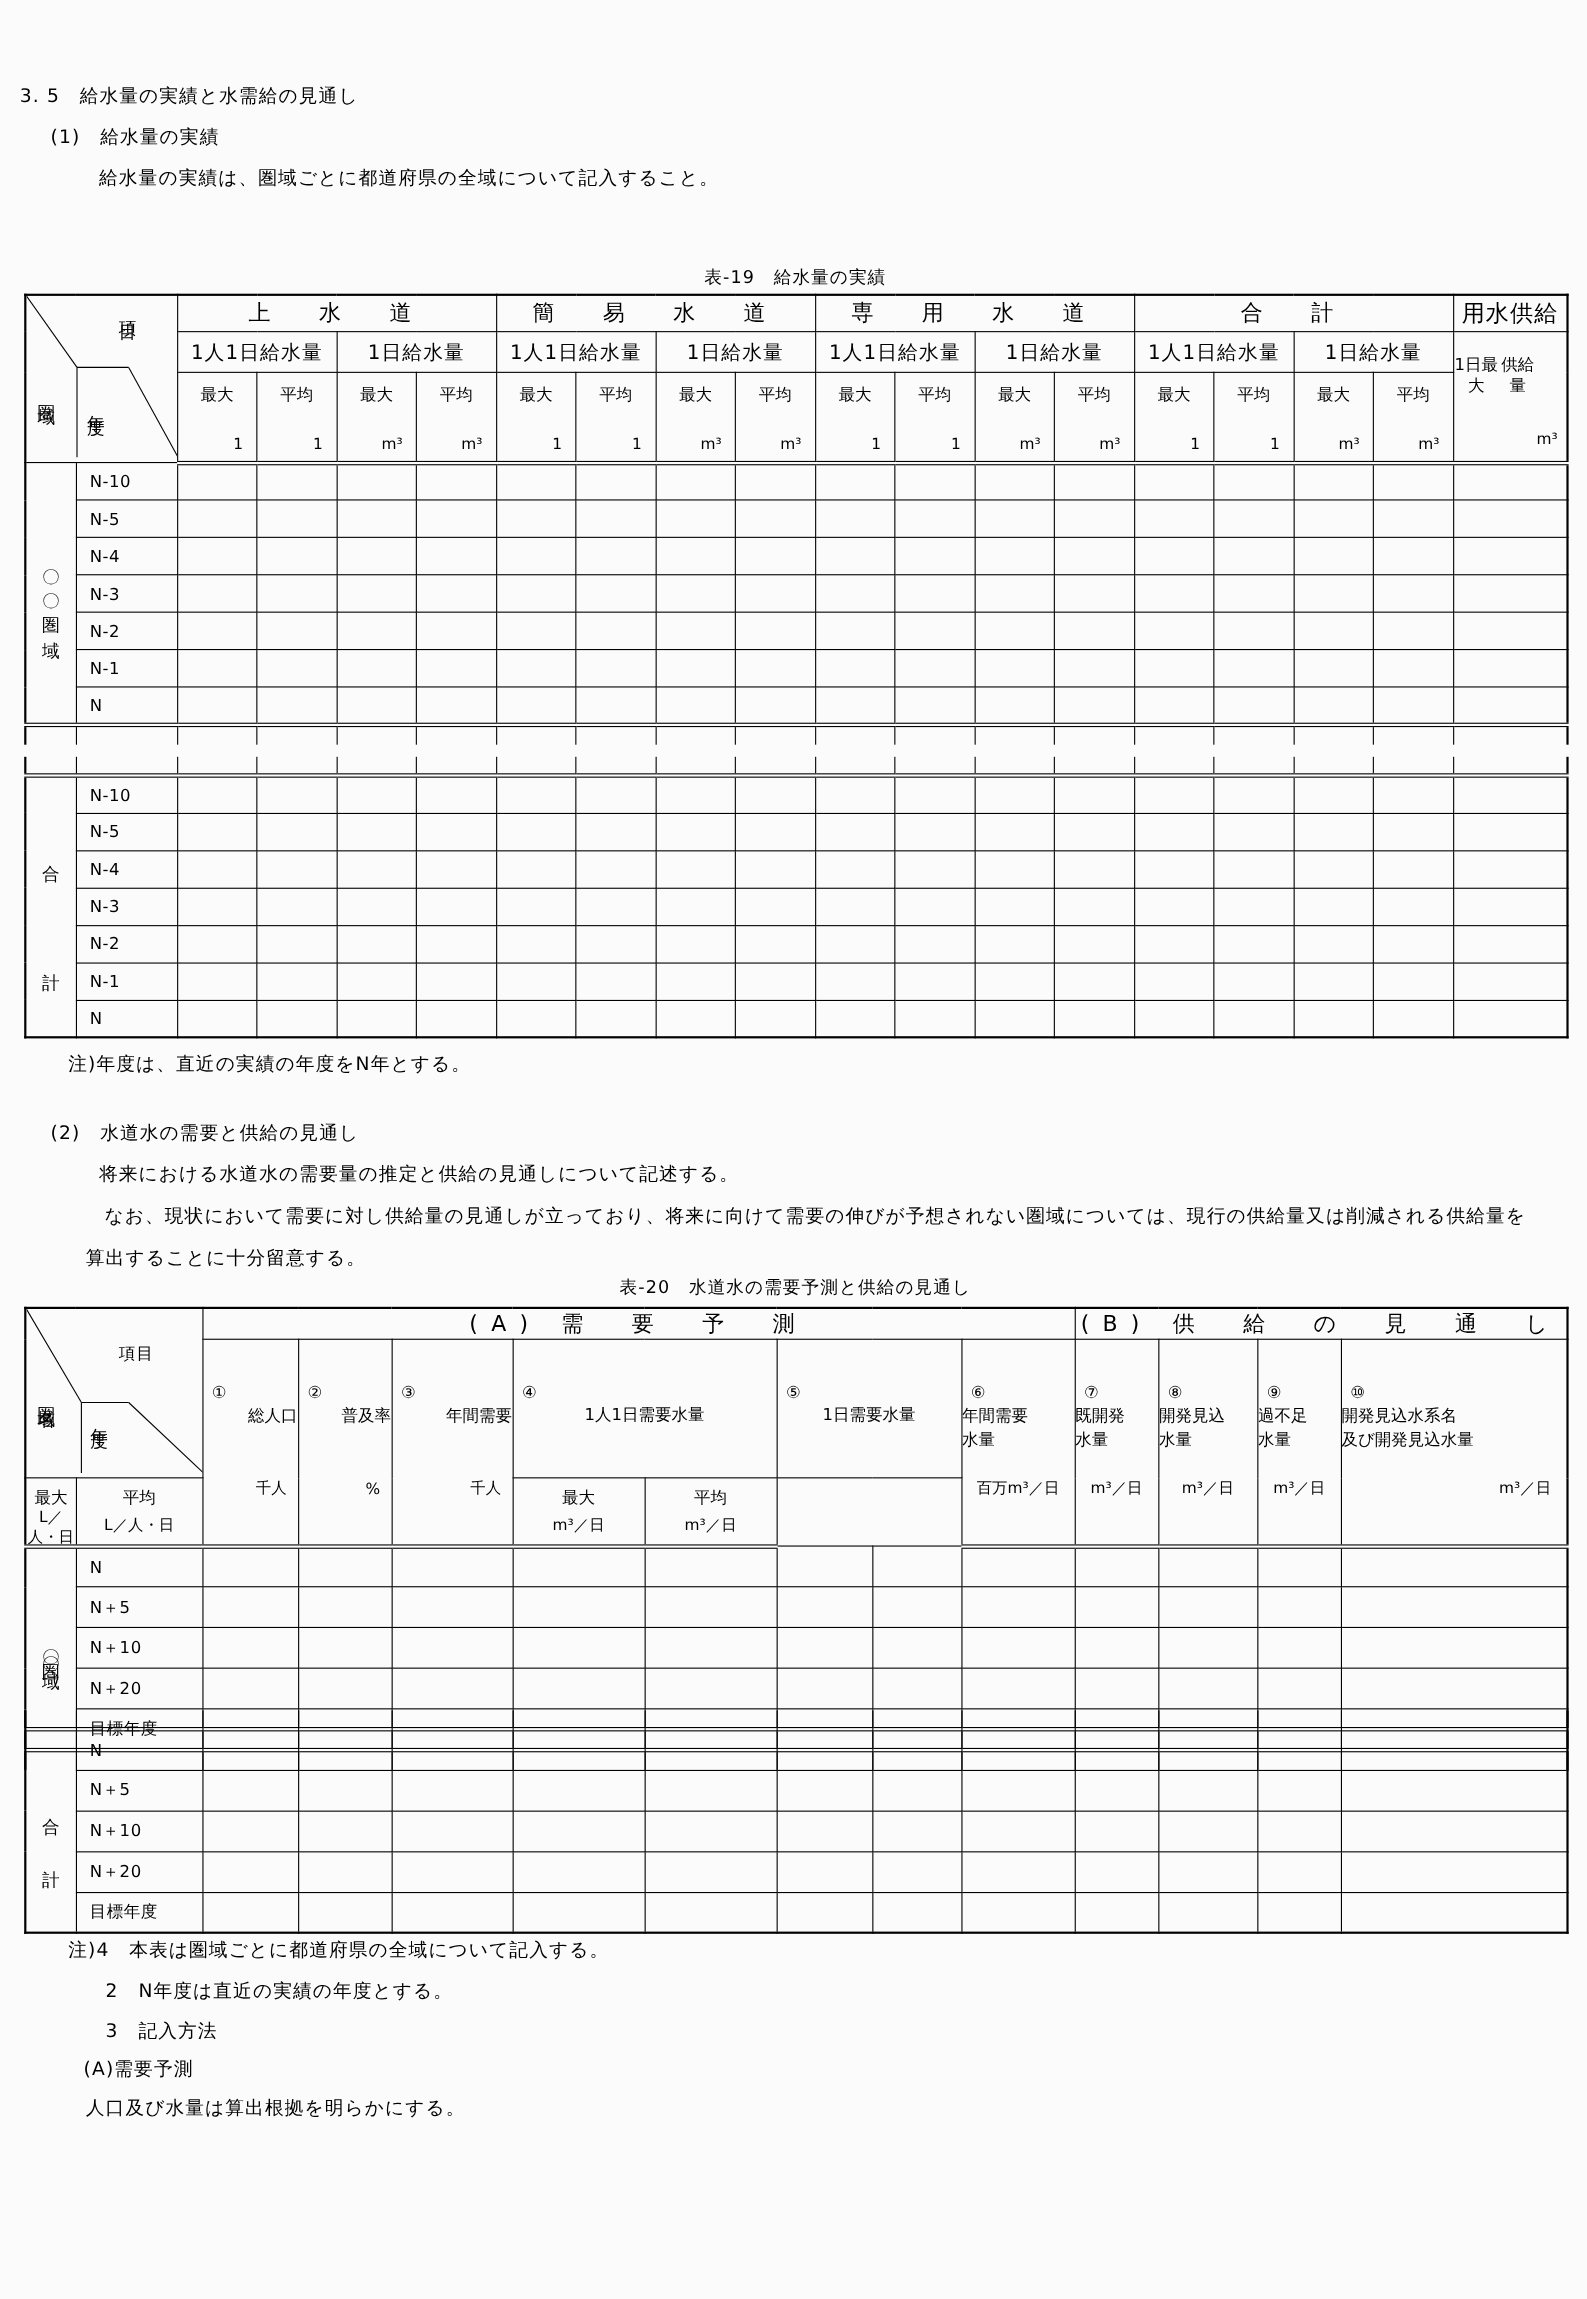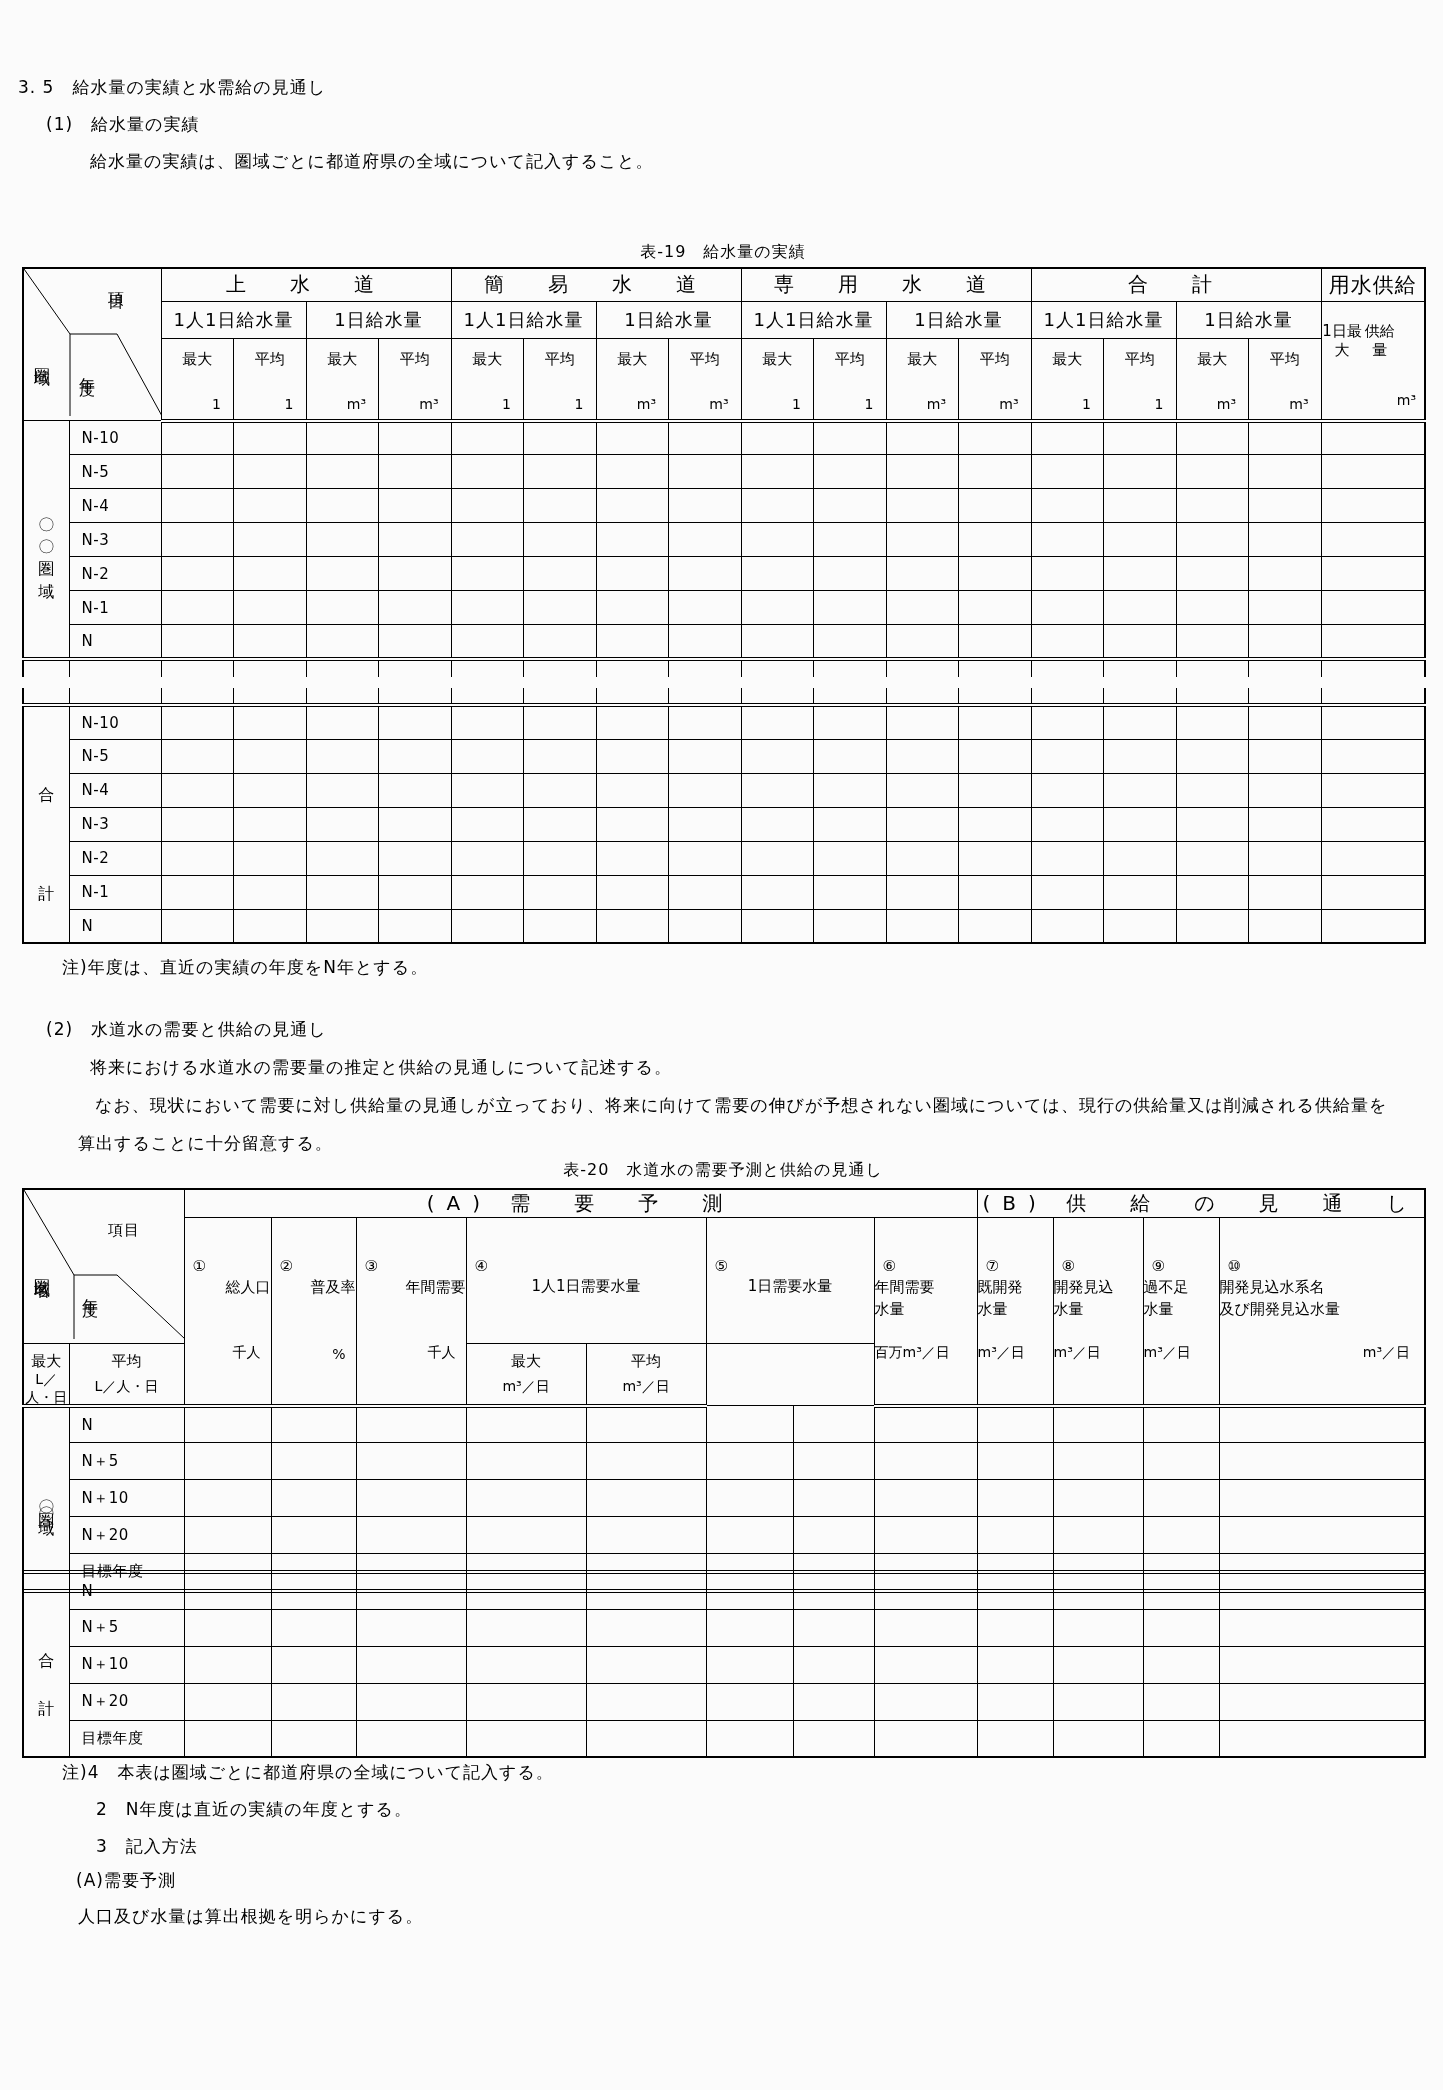--- a/index.html
+++ b/index.html
@@ -28,21 +28,21 @@
 .sh{font-size:18px;letter-spacing:1px}
 .h3in{height:78px;display:flex;flex-direction:column;justify-content:space-between;padding:10px 0 6px}
 .h3in .unit{text-align:right;padding-right:12px;font-size:14px}
 .supin{height:108px;display:flex;flex-direction:row;padding-top:16px;font-size:15px}
 .supin .unit{margin-top:auto;text-align:right;padding:0 8px 6px 0;font-size:14px}
 .t20tall{height:117px;display:flex;flex-direction:column;padding:5px 0 7px;font-size:15px}
 .t20tall .no{text-align:left;padding-left:8px}
 .t20tall .lbL{text-align:right;padding-left:8px;margin-top:3px}
 .t20tall .lbC{text-align:left;margin-top:3px}
 .t20tall .unitR{margin-top:auto;text-align:right;padding-right:10px;font-size:14px}
-.t20tall .unitC{margin-top:auto;text-align:left;font-size:14px}
+.t20tall .unitC{margin-top:auto;text-align:center;font-size:14px}
 .t20s{height:55px;display:flex;flex-direction:column;padding-top:4px;font-size:15px}
 .t20s .no{text-align:left;padding-left:8px}
 .t20s .lbC{text-align:center;margin-top:2px}
 .h320{height:58px;display:flex;flex-direction:column;justify-content:space-between;padding:7px 0 7px;font-size:15px}
 .h320 .unit{text-align:center;font-size:14px}
 .yr{text-align:left;padding-left:12px;font-size:15px;letter-spacing:.5px}
 td.region{vertical-align:middle;text-align:center}
 </style>
 </head>
 <body>

